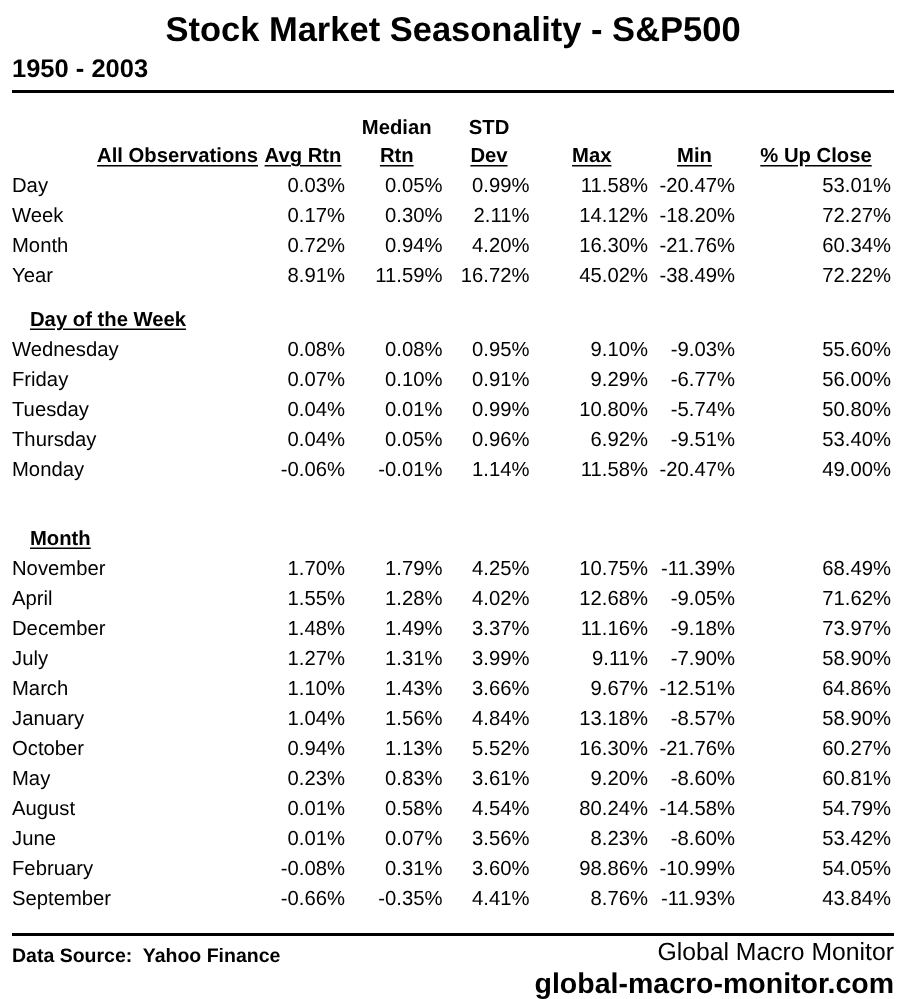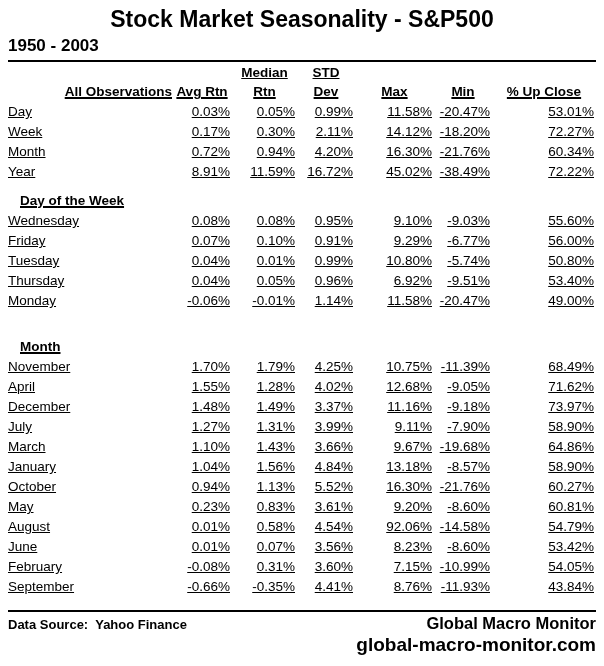--- a/index.html
+++ b/index.html
@@ -5,39 +5,39 @@
   * { margin:0; padding:0; box-sizing:border-box; }
   html,body { background:#ffffff; }
   body { font-family:"Liberation Sans", sans-serif; color:#000; }
   .page {
     width:604px; height:666px; background:#fff; overflow:hidden;
     padding:5px 8px 0 8px; position:relative;
   }
   .title { font-size:23px; font-weight:700; text-align:center; line-height:29px; }
   .subtitle { font-size:17px; font-weight:700; text-align:left; line-height:23px; }
   .rule { border-top:2px solid #000; margin-top:3px; }
-  table { border-collapse:collapse; table-layout:fixed; width:588px; margin-top:2px;text-decoration:underline; }
+  table { border-collapse:collapse; table-layout:fixed; width:588px; margin-top:14px; }
   th, td { padding:0; vertical-align:bottom; font-size:13.5px; line-height:17px; }
   thead th { font-weight:700; text-align:center; }
   thead tr.top-row th { height:17px; }
   thead tr.label-row th { height:19px; }
   thead tr.label-row th .u { text-decoration:underline; text-underline-offset:2px; }
   th.row-head { text-align:right; }
   tbody td { height:20px; }
   td.num { text-align:right; padding-right:2px; }
   td.row-label { text-align:left; }
   tr.section-row td { font-weight:700; }
   tr.section-row .section-title { text-decoration:underline; text-underline-offset:2px;padding-left:12px; }
   tr.gap-sm td { padding-top:9px; height:29px; }
   tr.gap-lg td { padding-top:26px; height:46px; }
   .bottom-rule { border-top:2px solid #000; margin-top:15px; }
   .footer { display:flex; justify-content:space-between; align-items:flex-start; padding-top:0; width:588px; }
   .source { font-weight:700; font-size:13px; padding-top:5px; white-space:pre-wrap; }
   .brand-block { text-align:right; }
-  .brand { font-weight:700; font-size:16.5px; line-height:22px; }
+  .brand { font-weight:400; font-size:16.5px; line-height:22px; }
   .website { font-weight:700; font-size:19px; line-height:22px; }
 </style>
 </head>
 <body>
 
 <div class="page">
   <div class="title">Stock Market Seasonality - S&amp;P500</div>
   <div class="subtitle">1950 - 2003</div>
   <div class="rule"></div>
 
@@ -194,21 +194,21 @@
           <td class="num">9.11%</td>
           <td class="num">-7.90%</td>
           <td class="num">58.90%</td>
         </tr>
         <tr class="data-row">
           <td class="row-label">March</td>
           <td class="num">1.10%</td>
           <td class="num">1.43%</td>
           <td class="num">3.66%</td>
           <td class="num">9.67%</td>
-          <td class="num">-19.68%</td>
+          <td class="num">-12.51%</td>
           <td class="num">64.86%</td>
         </tr>
         <tr class="data-row">
           <td class="row-label">January</td>
           <td class="num">1.04%</td>
           <td class="num">1.56%</td>
           <td class="num">4.84%</td>
           <td class="num">13.18%</td>
           <td class="num">-8.57%</td>
           <td class="num">58.90%</td>
@@ -229,39 +229,39 @@
           <td class="num">3.61%</td>
           <td class="num">9.20%</td>
           <td class="num">-8.60%</td>
           <td class="num">60.81%</td>
         </tr>
         <tr class="data-row">
           <td class="row-label">August</td>
           <td class="num">0.01%</td>
           <td class="num">0.58%</td>
           <td class="num">4.54%</td>
-          <td class="num">92.06%</td>
+          <td class="num">80.24%</td>
           <td class="num">-14.58%</td>
           <td class="num">54.79%</td>
         </tr>
         <tr class="data-row">
           <td class="row-label">June</td>
           <td class="num">0.01%</td>
           <td class="num">0.07%</td>
           <td class="num">3.56%</td>
           <td class="num">8.23%</td>
           <td class="num">-8.60%</td>
           <td class="num">53.42%</td>
         </tr>
         <tr class="data-row">
           <td class="row-label">February</td>
           <td class="num">-0.08%</td>
           <td class="num">0.31%</td>
           <td class="num">3.60%</td>
-          <td class="num">7.15%</td>
+          <td class="num">98.86%</td>
           <td class="num">-10.99%</td>
           <td class="num">54.05%</td>
         </tr>
         <tr class="data-row">
           <td class="row-label">September</td>
           <td class="num">-0.66%</td>
           <td class="num">-0.35%</td>
           <td class="num">4.41%</td>
           <td class="num">8.76%</td>
           <td class="num">-11.93%</td>

